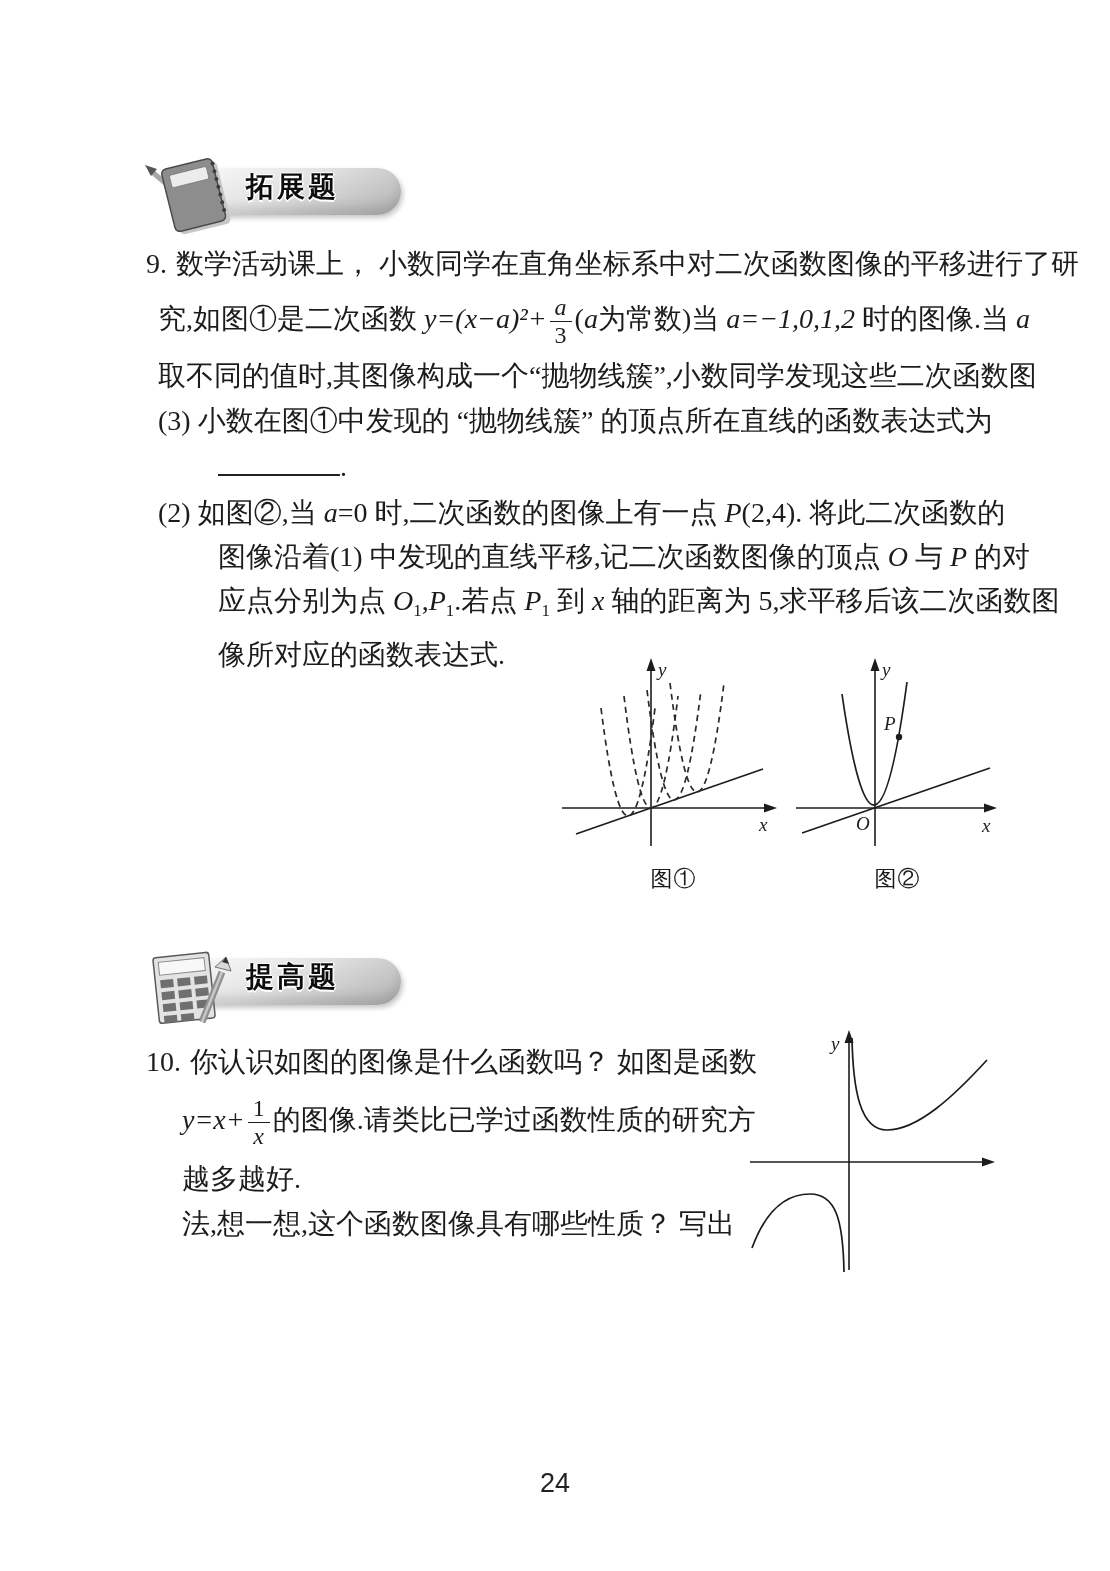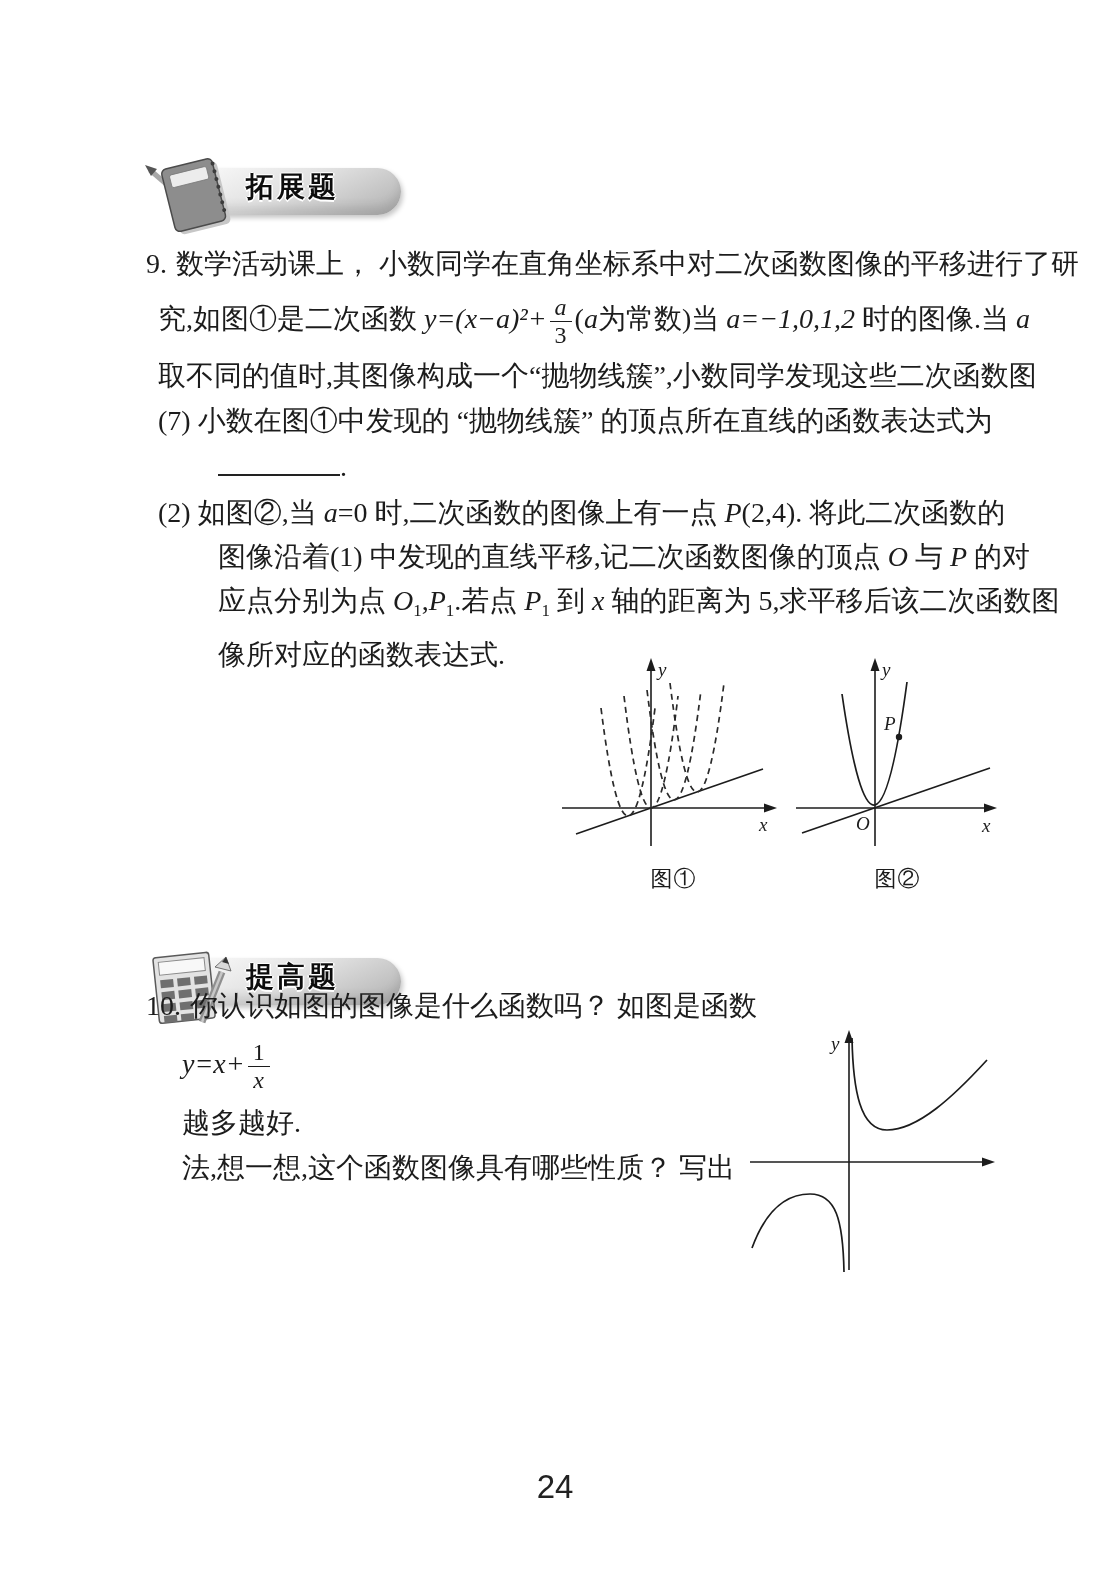--- a/index.html
+++ b/index.html
@@ -37,21 +37,21 @@
   
   .figure{position:absolute;text-align:center}
   .figcap{font-size:22px;margin-top:4px;letter-spacing:1px}
   .axis{stroke:#1c1c1c;stroke-width:1.6;fill:none}
   .curve{stroke:#1c1c1c;stroke-width:1.7;fill:none}
   .dash{stroke:#2a2a2a;stroke-width:1.7;fill:none;stroke-dasharray:6 4.5}
   .ah{fill:#1c1c1c}
   .svglab{font-family:"Liberation Serif","DejaVu Serif",serif;font-style:italic;font-size:19px;fill:#1c1c1c}
 
   .pageno{position:absolute;top:1468px;left:0;width:100%;text-align:center;
-        font-family:"Liberation Sans","DejaVu Sans",sans-serif;font-size:33px;color:#222}
+        font-family:"Liberation Sans","DejaVu Sans",sans-serif;font-size:27px;color:#222}
 </style>
 </head>
 <body>
 
 <div class="page">
 
   <div class="badge" style="top:160px">
     <div class="badge-pill">
       <span class="badge-label">拓展题</span>
     </div>
@@ -77,21 +77,21 @@
 
   <div class="problem" style="left:146px;top:243px;width:860px">
     <div class="line lfirst">
       <span class="pnum">9.</span><span><span>数学活动课上， 小数同学在直角坐标系中对二次函数图像的平移进行了研</span></span>
     </div>
     <div class="line tall ind1"><span>究,如图①是二次函数 </span><span class="math">y=(x−a)²+</span><span class="frac">
           <span class="num math">a</span>
           <span class="den">3</span>
         </span><span>(</span><span class="math">a</span><span>为常数)当 </span><span class="math">a=−1,0,1,2</span><span> 时的图像.当 </span><span class="math">a</span></div>
     <div class="line ind1"><span>取不同的值时,其图像构成一个“抛物线簇”,小数同学发现这些二次函数图</span></div>
-    <div class="line ind1"><span>(7) 小数在图①中发现的 “抛物线簇” 的顶点所在直线的函数表达式为</span></div>
+    <div class="line ind1"><span>(3) 小数在图①中发现的 “抛物线簇” 的顶点所在直线的函数表达式为</span></div>
     <div class="line ind2" style="line-height:48px"><span class="blank"></span><span>.</span></div>
     <div class="line ind1" style="line-height:44px"><span>(2) 如图②,当 </span><span class="math">a</span><span>=0 时,二次函数的图像上有一点 </span><span class="math">P</span><span>(2,4). 将此二次函数的</span></div>
     <div class="line ind2" style="line-height:44px"><span>图像沿着(1) 中发现的直线平移,记二次函数图像的顶点 </span><span class="math">O</span><span> 与 </span><span class="math">P</span><span> 的对</span></div>
     <div class="line ind2" style="line-height:44px"><span>应点分别为点 </span><span class="math">O</span><span class="sub">1</span><span>,</span><span class="math">P</span><span class="sub">1</span><span>.若点 </span><span class="math">P</span><span class="sub">1</span><span> 到 </span><span class="math">x</span><span> 轴的距离为 5,求平移后该二次函数图</span></div>
     <div class="line ind2" style="line-height:44px"><span>像所对应的函数表达式.</span></div>
   </div>
 
   <div class="figure" style="left:556px;top:656px;width:235px">
     <svg width="235" height="200" viewBox="0 0 235 200">
       <line class="axis" x1="95" y1="190" x2="95" y2="10"></line>
@@ -148,28 +148,28 @@
             <rect x="36" y="71" width="13" height="7"></rect>
         </g>
       </g>
       <line x1="80" y1="30" x2="60" y2="80" stroke="#8f8f8f" stroke-width="7"></line>
       <line x1="80" y1="30" x2="60" y2="80" stroke="#c8c8c8" stroke-width="2.5"></line>
       <polygon points="84,15 89,29 73,25" fill="#d9d9d9" stroke="#555" stroke-width="0.8"></polygon>
       <polygon points="84,15 87,22 80,20" fill="#333"></polygon>
     </svg>
   </div>
 
-  <div class="problem" style="left:146px;top:984px;width:600px">
+  <div class="problem" style="left:146px;top:1040px;width:600px">
     <div class="line" style="line-height:44px">
       <span class="pnum">10.</span><span><span>你认识如图的图像是什么函数吗？ 如图是函数</span></span>
     </div>
     <div class="line tall ind3" style="line-height:72px"><span class="math">y=x+</span><span class="frac">
           <span class="num">1</span>
           <span class="den math">x</span>
-        </span></div>
+        </span><span>的图像.请类比已学过函数性质的研究方</span></div>
     <div class="line ind3"><span>越多越好.</span></div>
     <div class="line ind3"><span>法,想一想,这个函数图像具有哪些性质？ 写出</span></div>
   </div>
 
   <div class="figure" style="left:744px;top:1024px;width:260px">
     <svg width="260" height="255" viewBox="0 0 260 255">
       <line class="axis" x1="105" y1="246" x2="105" y2="12"></line>
       <polygon class="ah" points="105,6 100.5,19 109.5,19"></polygon>
       <line class="axis" x1="6" y1="138" x2="242" y2="138"></line>
       <polygon class="ah" points="251,138 238,133.5 238,142.5"></polygon>

